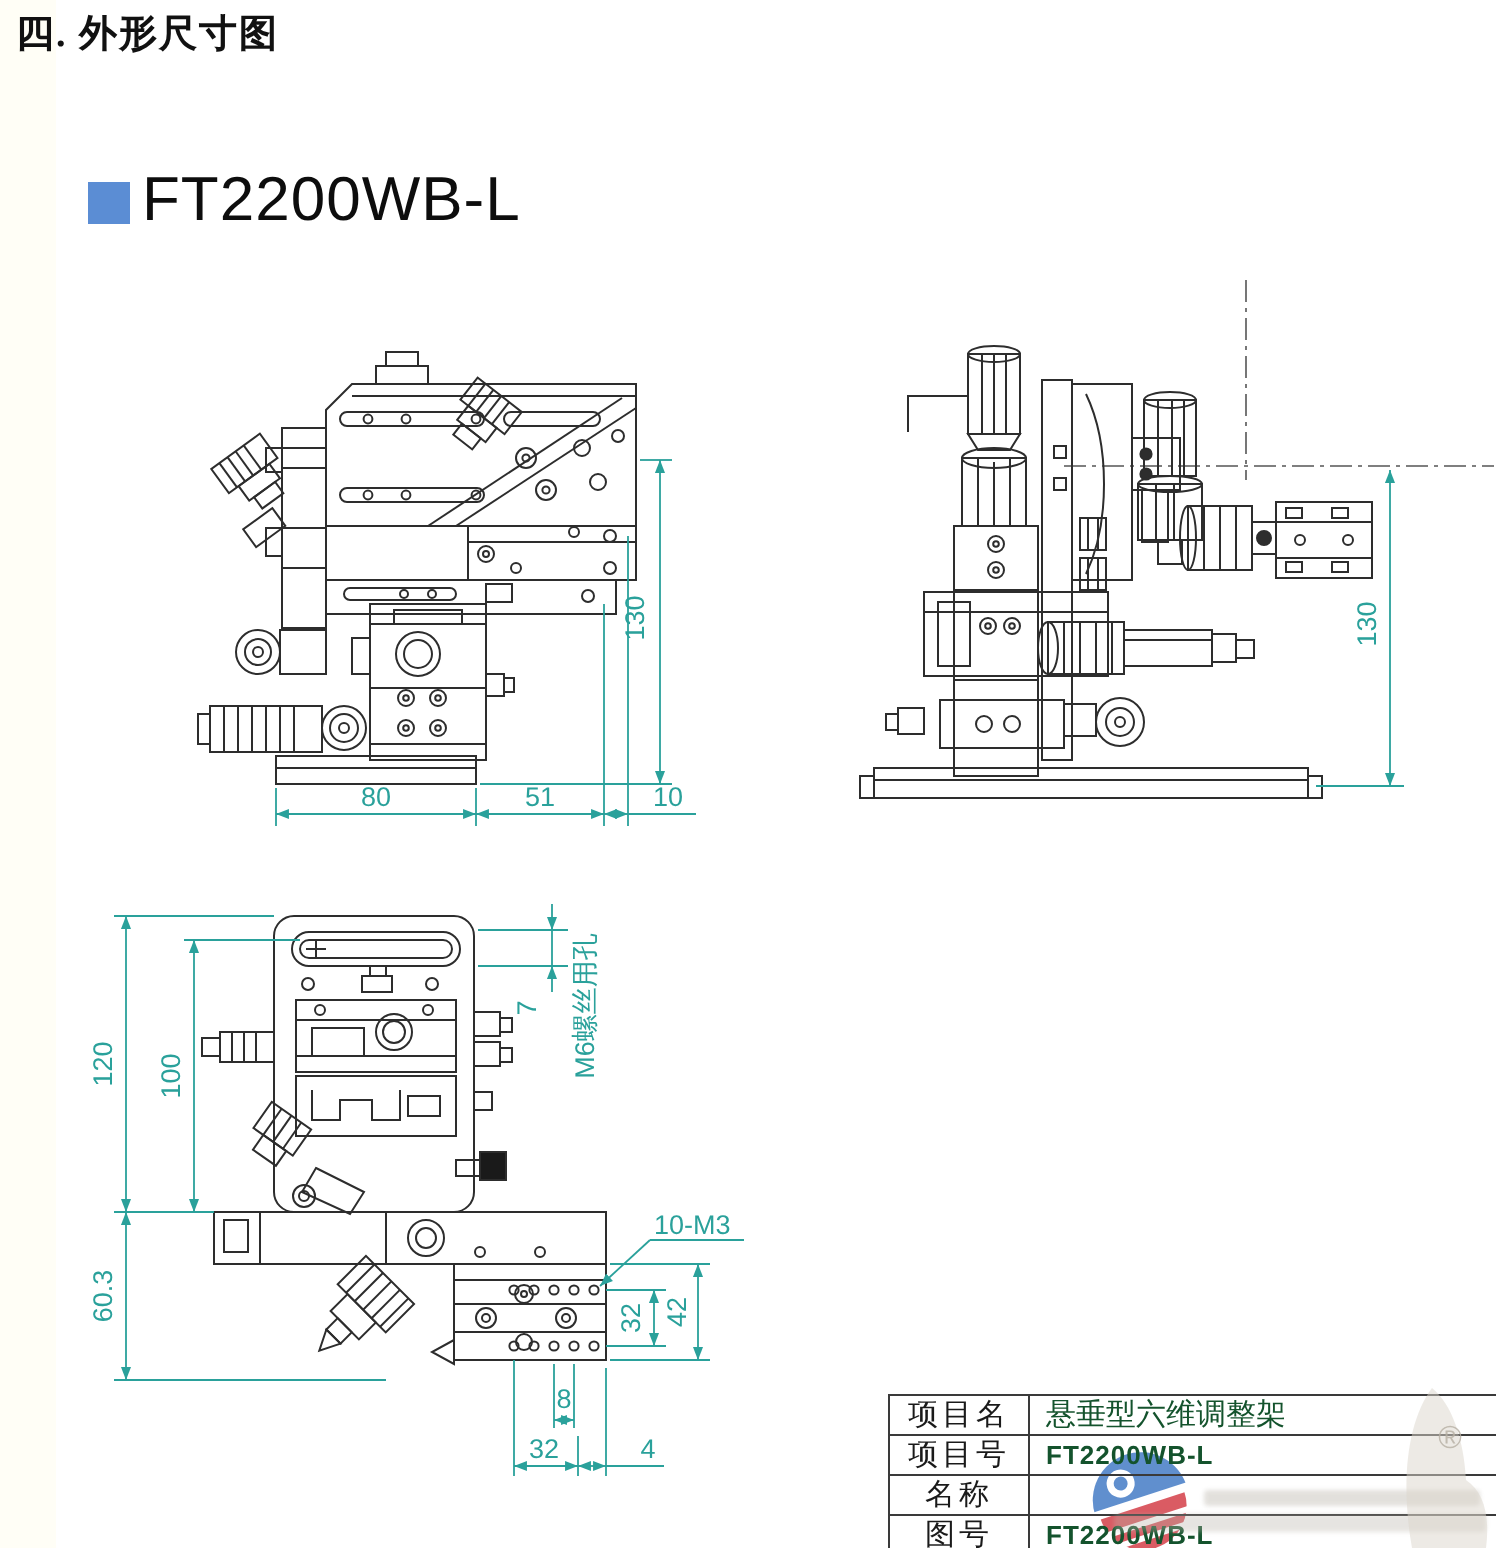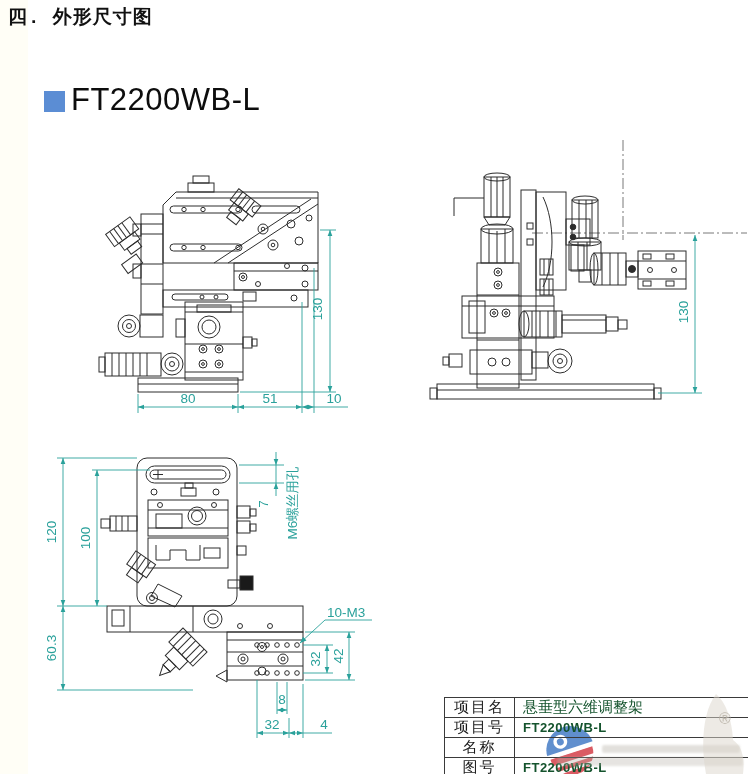--- a/index.html
+++ b/index.html
@@ -1,19 +1,19 @@
 <!DOCTYPE html>
 <html><head>
 <meta charset="utf-8">
 <style>
   html,body{margin:0;padding:0;}
   body{width:748px;height:774px;position:relative;background:#ffffff;
        font-family:"Liberation Sans","DejaVu Sans",sans-serif;overflow:hidden;}
   .page-edge{position:absolute;left:0;top:0;width:28px;height:774px;background:#fffef6;}
-  .section-title{position:absolute;left:8px;top:4px;font-family:Liberation Mono, monospace;
+  .section-title{position:absolute;left:8px;top:4px;font-family:Liberation Serif, serif;
        font-size:19px;font-weight:600;color:#111;letter-spacing:1px;}
   .heading{position:absolute;left:44px;top:82px;display:flex;align-items:center;}
   .heading .bullet{width:21px;height:21px;background:#5b8dd4;margin-right:6px;margin-top:2px;}
   .heading .txt{font-size:31px;color:#0d0d0d;font-weight:500;letter-spacing:0.5px;}
   svg.view{position:absolute;}
   .draw{stroke:#2d2d2d;stroke-width:1;fill:none;}
   .dim{stroke:#2aa19b;stroke-width:0.9;fill:none;}
   .dimtxt{fill:#2aa19b;font-size:13.5px;font-family:"Liberation Sans",sans-serif;}
   .cl{stroke:#555;stroke-width:0.8;fill:none;stroke-dasharray:11 3 2 3;}
   .titleblock{position:absolute;left:444px;top:697px;width:303px;height:77px;

